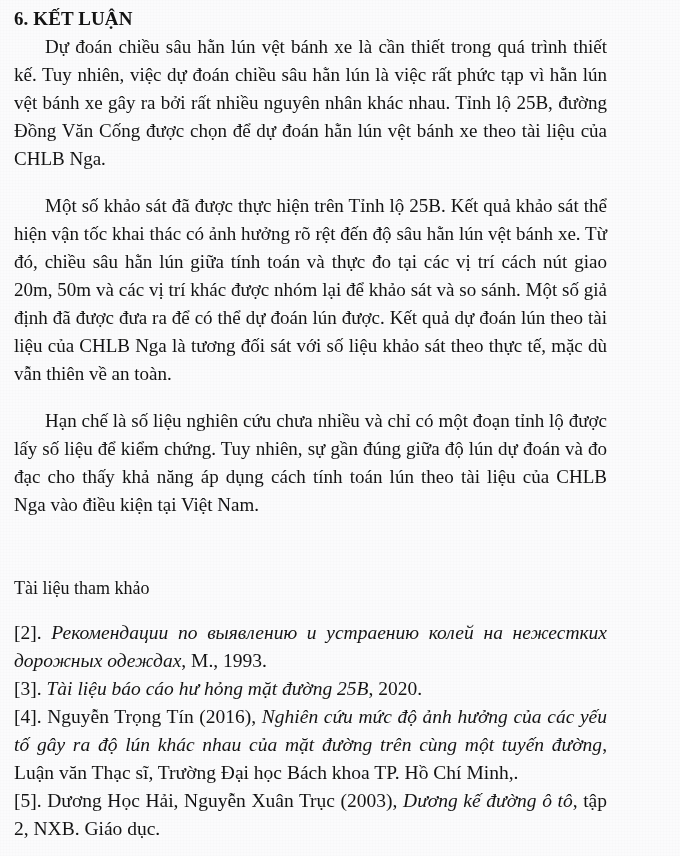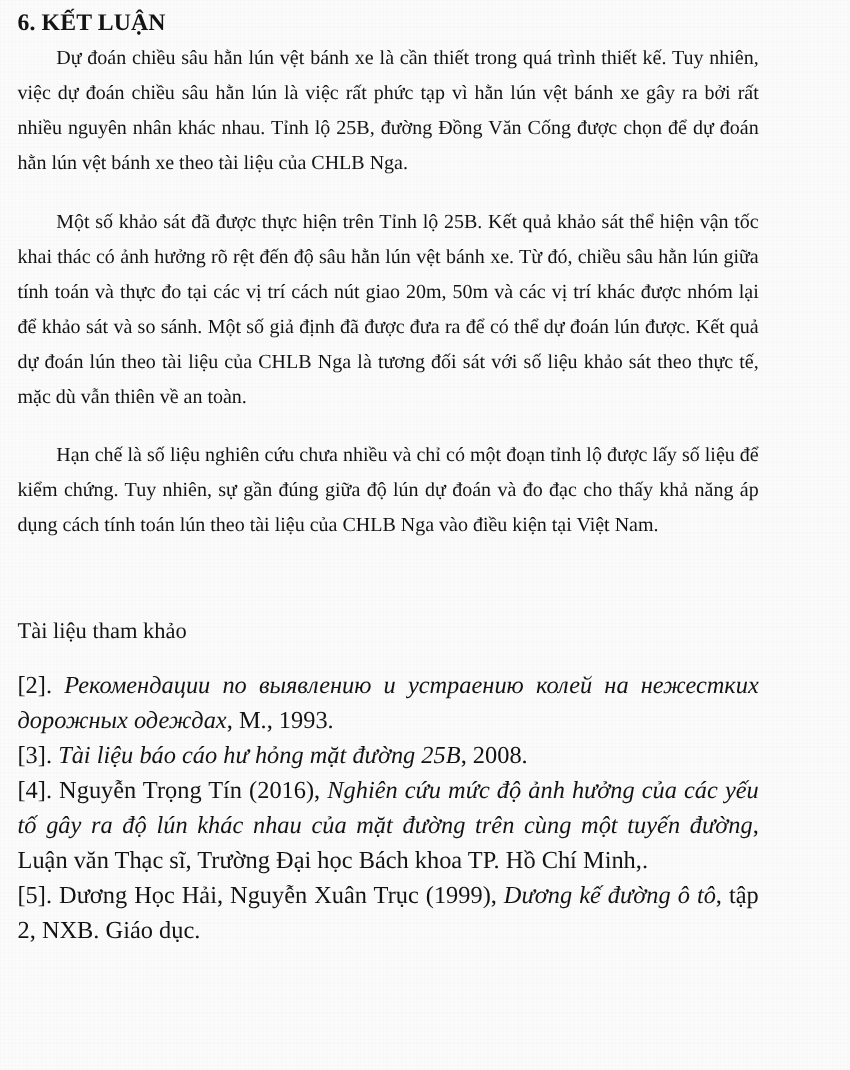--- a/index.html
+++ b/index.html
@@ -34,21 +34,21 @@
     width: 624px;
   }
   .section-heading {
     font-size: 19px;
     font-weight: bold;
     line-height: 26px;
     margin: 0 0 1px 0;
     letter-spacing: .1px;
   }
   .body-para {
-    font-size: 16px;
+    font-size: 19px;
     line-height: 28px;
     text-align: justify;
     text-justify: inter-word;
     text-indent: 31px;
     margin: 0 0 19px 0;
     hyphens: none;
   }
   .body-para:last-of-type {
     margin-bottom: 0;
   }
@@ -95,25 +95,25 @@
   <div class="refs-block">
 
     <h3 class="refs-heading">Tài liệu tham khảo</h3>
 
 
     <p class="ref-item ref-loose">
       <span>[2].</span><span></span><span class="it"> Рекомендации по выявлению и устраению колей на нежестких дорожных одеждах</span><span>, М., 1993.</span>
     </p>
 
     <p class="ref-item ref-flush">
-      <span>[3].</span><span></span><span class="it"> Tài liệu báo cáo hư hỏng mặt đường 25B</span><span>, 2008.</span>
+      <span>[3].</span><span></span><span class="it"> Tài liệu báo cáo hư hỏng mặt đường 25B</span><span>, 2020.</span>
     </p>
 
     <p class="ref-item ref-loose">
       <span>[4].</span><span> Nguyễn Trọng Tín (2016),</span><span class="it"> Nghiên cứu mức độ ảnh hưởng của các yếu tố gây ra độ lún khác nhau của mặt đường trên cùng một tuyến đường</span><span>, Luận văn Thạc sĩ, Trường Đại học Bách khoa TP. Hồ Chí Minh,.</span>
     </p>
 
     <p class="ref-item ref-loose">
-      <span>[5].</span><span> Dương Học Hải, Nguyễn Xuân Trục (1999),</span><span class="it"> Dương kế đường ô tô</span><span>, tập 2, NXB. Giáo dục.</span>
+      <span>[5].</span><span> Dương Học Hải, Nguyễn Xuân Trục (2003),</span><span class="it"> Dương kế đường ô tô</span><span>, tập 2, NXB. Giáo dục.</span>
     </p>
 
   </div>
 </div>
 
 </body></html>

